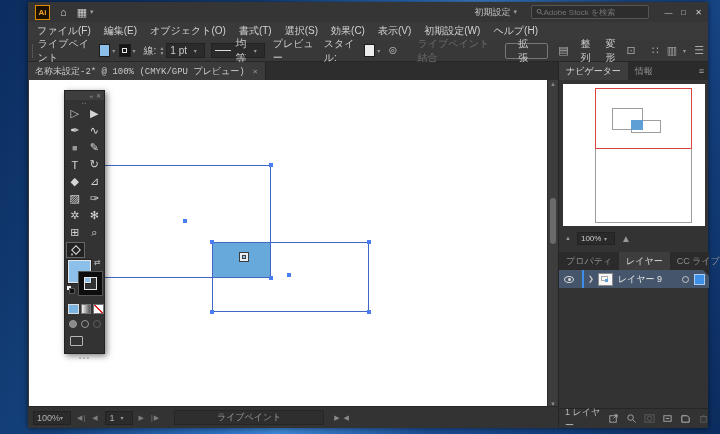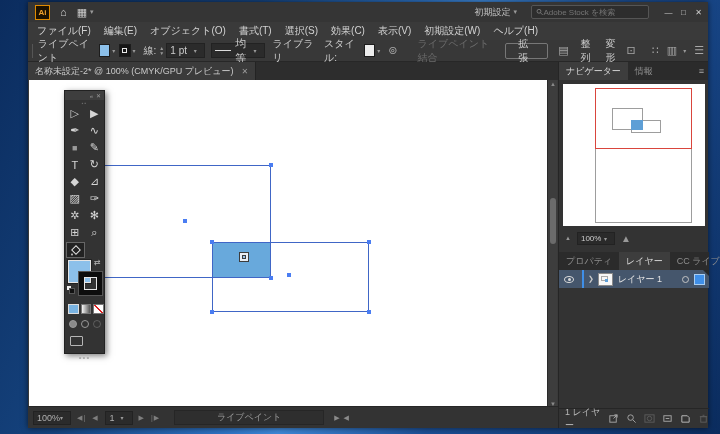--- a/index.html
+++ b/index.html
@@ -25,21 +25,21 @@
   
   .optbar { left:0; top:38px; width:680px; height:22px; background:#383838; border-bottom:1px solid #272727; display:flex; align-items:center; font-size:10px; color:#cccccc; }
   .grip { width:1px; height:14px; background:#555; margin:0 5px 0 4px; }
   .swatch { width:13px; height:13px; border:1px solid #1c1c1c; }
   .mini-chev { color:#999; font-size:6px; margin:0 4px 0 2px; }
   .field { height:15px; background:#2b2b2b; border:1px solid #222; display:flex; align-items:center; padding:0 3px; color:#ccc; }
   .btn { height:16px; border:1px solid #777; border-radius:2px; color:#d8d8d8; display:flex; align-items:center; justify-content:center; padding:0 12px; font-size:10px; }
   .opt-ic { color:#a8a8a8; font-size:11px; margin:0 4px; }
   .disabled { color:#6b6b6b; }
   
-  .tabbar { left:0; top:60px; width:632px; height:18px; background:#2d2d2d; display:flex; }
+  .tabbar { left:0; top:60px; width:632px; height:18px; background:#2d2d2d; display:flex;font-family:Liberation Mono, monospace; }
   .doctab { height:18px; background:#3b3b3b; border-right:1px solid #232323; display:flex; align-items:center; padding:0 7px; }
   .doctab .ttl { color:#c9c9c9; font-size:9px; white-space:nowrap; }
   .doctab .x { color:#9a9a9a; font-size:8px; margin-left:8px; }
   
   .canvas { left:1px; top:78px; width:518px; height:328px; background:#ffffff; overflow:hidden; }
   .vscroll { left:519px; top:78px; width:10px; height:328px; background:#3d3d3d; border-left:1px solid #2a2a2a; }
   .vthumb { position:absolute; left:2px; top:118px; width:6px; height:46px; background:#6b6b6b; border-radius:3px; }
   .varrow { position:absolute; left:0; width:10px; color:#8a8a8a; font-size:6px; text-align:center; }
   
   .rect-path { position:absolute; border:1.5px solid #4066c6; background:transparent; }
@@ -167,21 +167,21 @@
         </span>
       <span class="field" style="width:44px;margin-left:2px">
           <span>1 pt</span>
           <span class="mini-chev" style="margin-left:auto">▾</span>
         </span>
       <span class="field" style="width:62px;margin-left:6px">
           <i style="display:block;width:20px;height:1px;background:#ddd"></i>
           <span style="margin-left:4px;font-size:11px">均等</span>
           <span class="mini-chev" style="margin-left:auto">▾</span>
         </span>
-      <span style="margin-left:8px">ライブラリ</span>
+      <span style="margin-left:8px">プレビュー</span>
       <span style="margin-left:8px">スタイル:</span>
       <span class="swatch" style="background:#ececec;margin-left:3px"></span>
       <span class="mini-chev">▾</span>
       <span class="opt-ic">⊚</span>
       <span class="disabled" style="margin-left:16px;font-size:10px">ライブペイント結合</span>
       <span class="btn" style="margin-left:10px">拡張</span>
       <span class="opt-ic" style="margin-left:10px">▤</span>
       <span style="margin-left:8px">整列</span>
       <span style="margin-left:8px">変形</span>
       <span class="opt-ic">⊡</span>
@@ -317,21 +317,21 @@
       <div class="layrow">
         <span class="eye">
             <i></i>
           </span>
         <span class="laccent"></span>
         <span class="lexp">❯</span>
         <span class="lthumb">
             <span class="r1"></span>
             <span class="r2"></span>
           </span>
-        <span class="lname">レイヤー 1</span>
+        <span class="lname">レイヤー 9</span>
         <span class="ltarget"></span>
         <span class="lsel"></span>
         <span class="lfold"></span>
       </div>
       <div class="pfoot">
         <span class="cnt">1 レイヤー</span>
         <span class="fic">
             <svg width="11" height="11" viewBox="0 0 12 12">
               <rect x="2" y="3" width="7" height="7" fill="none" stroke="#a8a8a8"></rect>
               <path d="M6 6 L10 2 M10 2 h-3 M10 2 v3" stroke="#a8a8a8" fill="none"></path>

